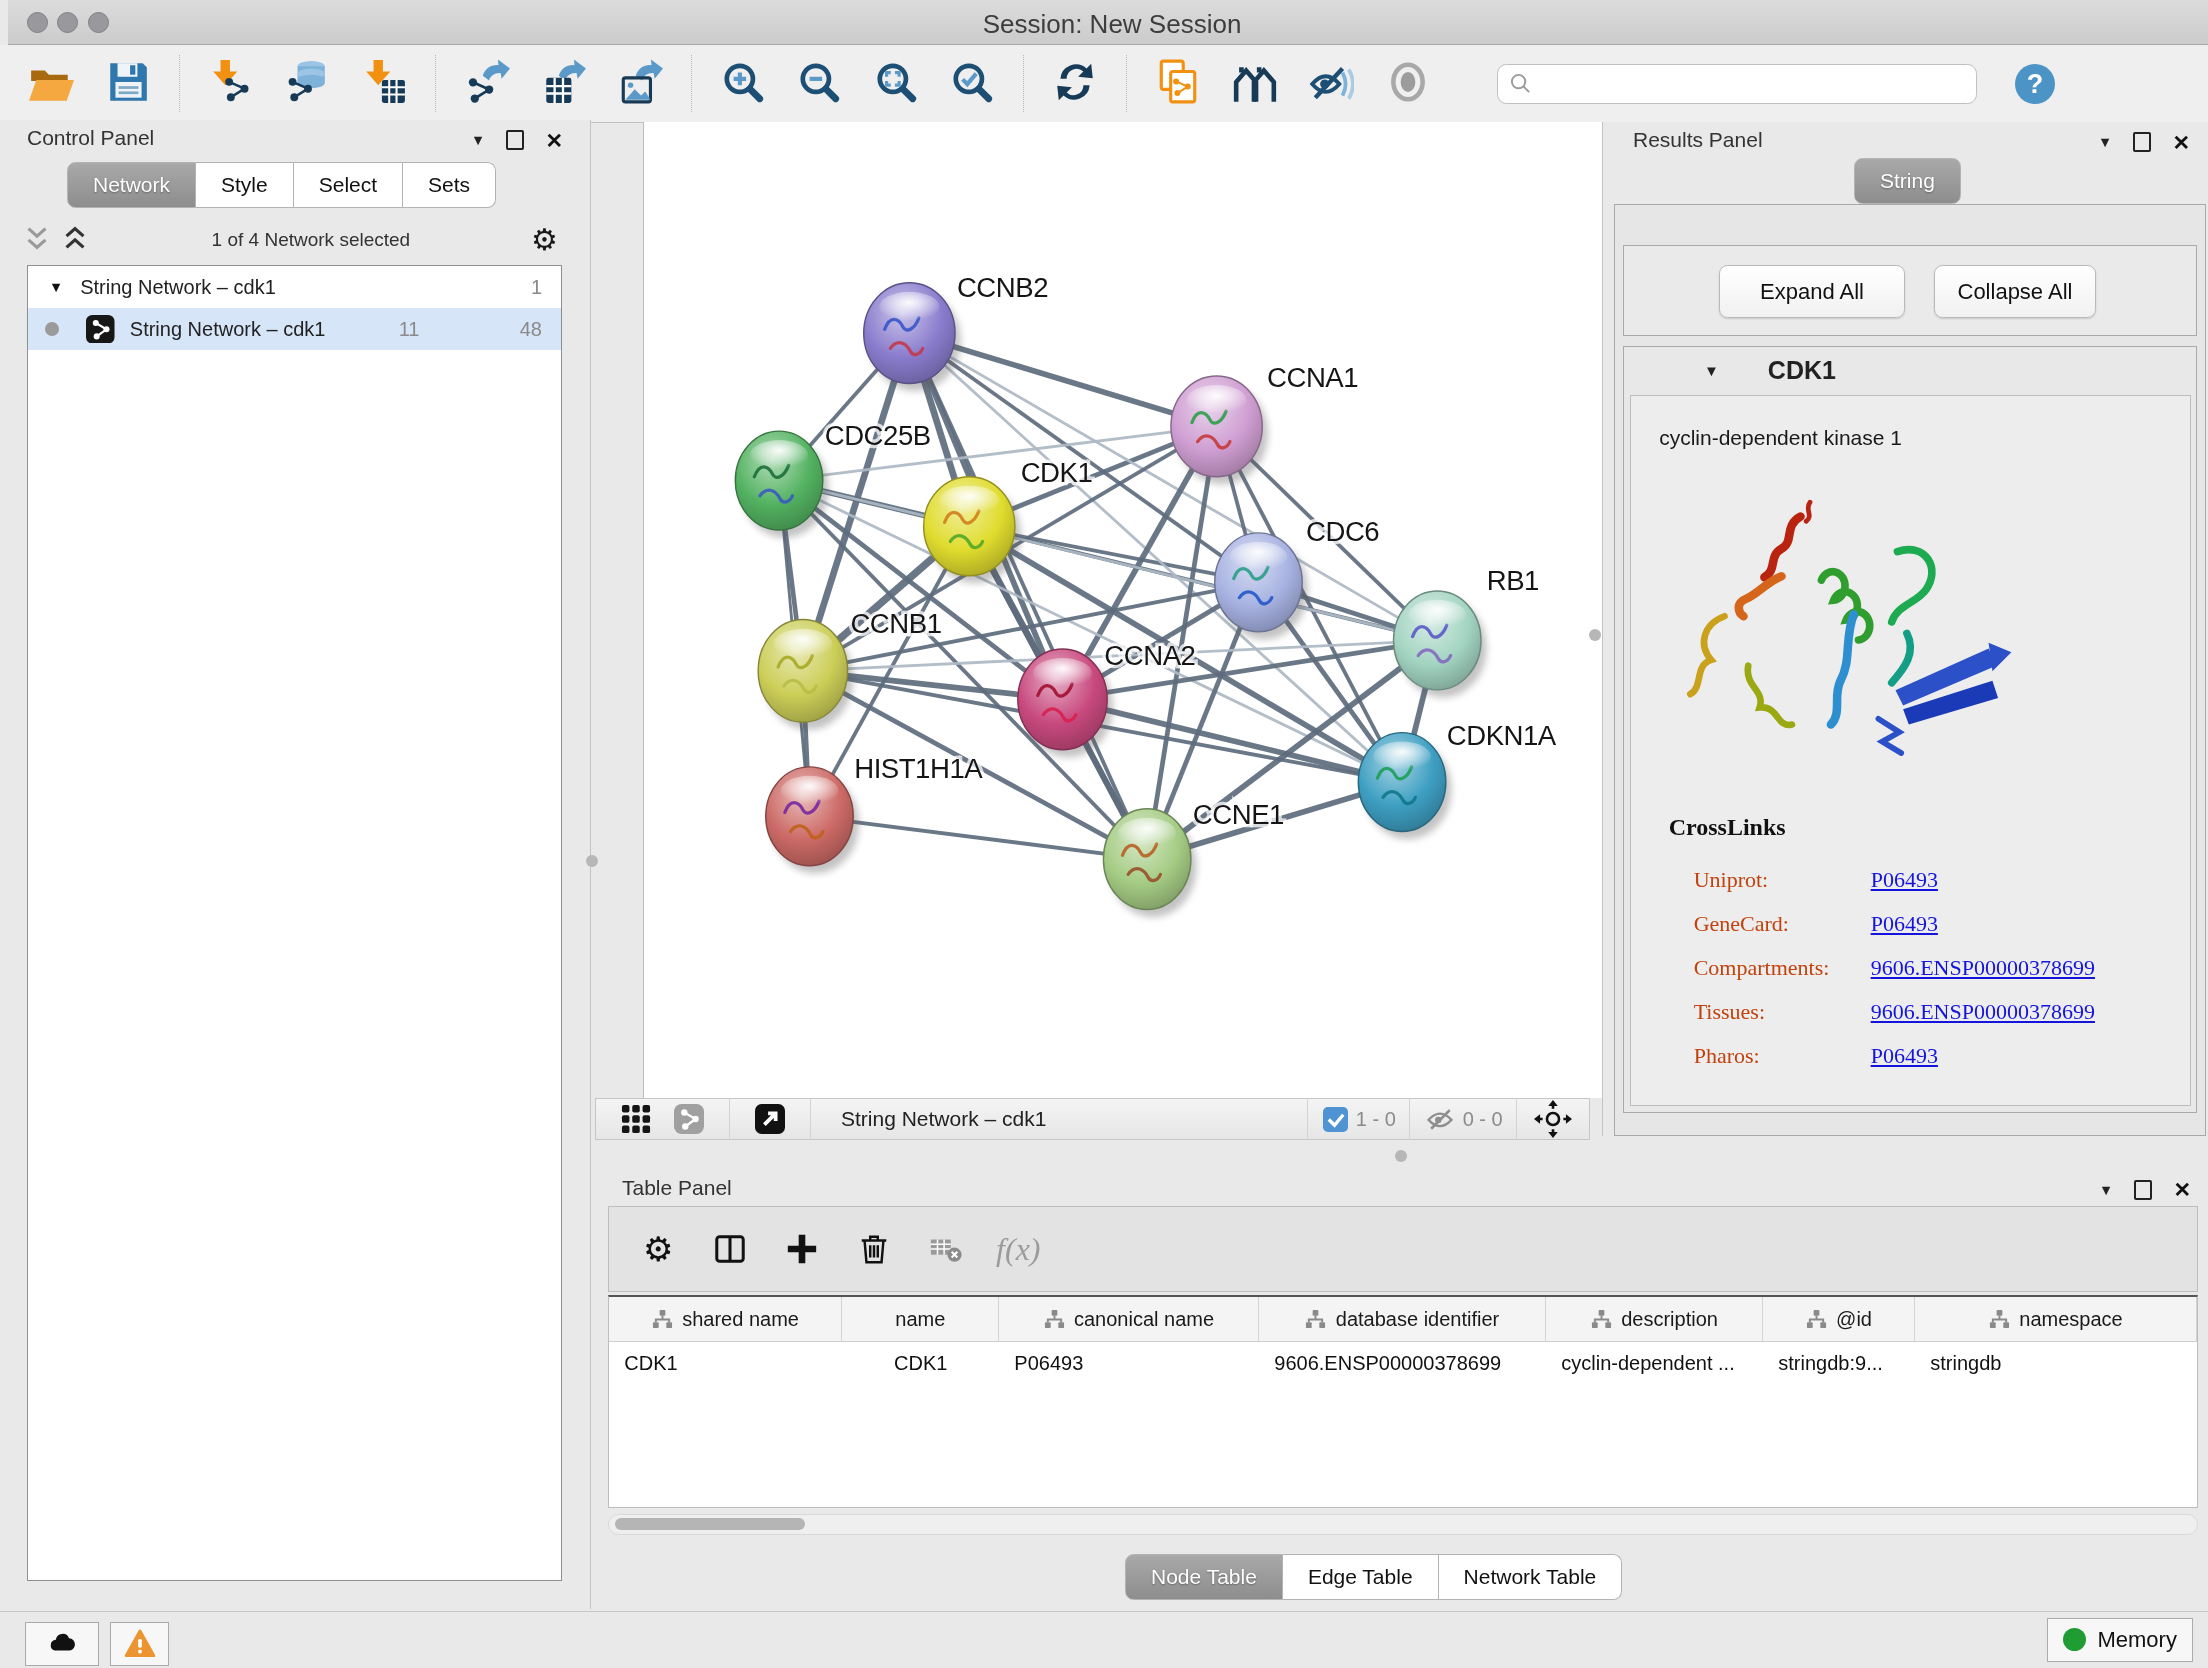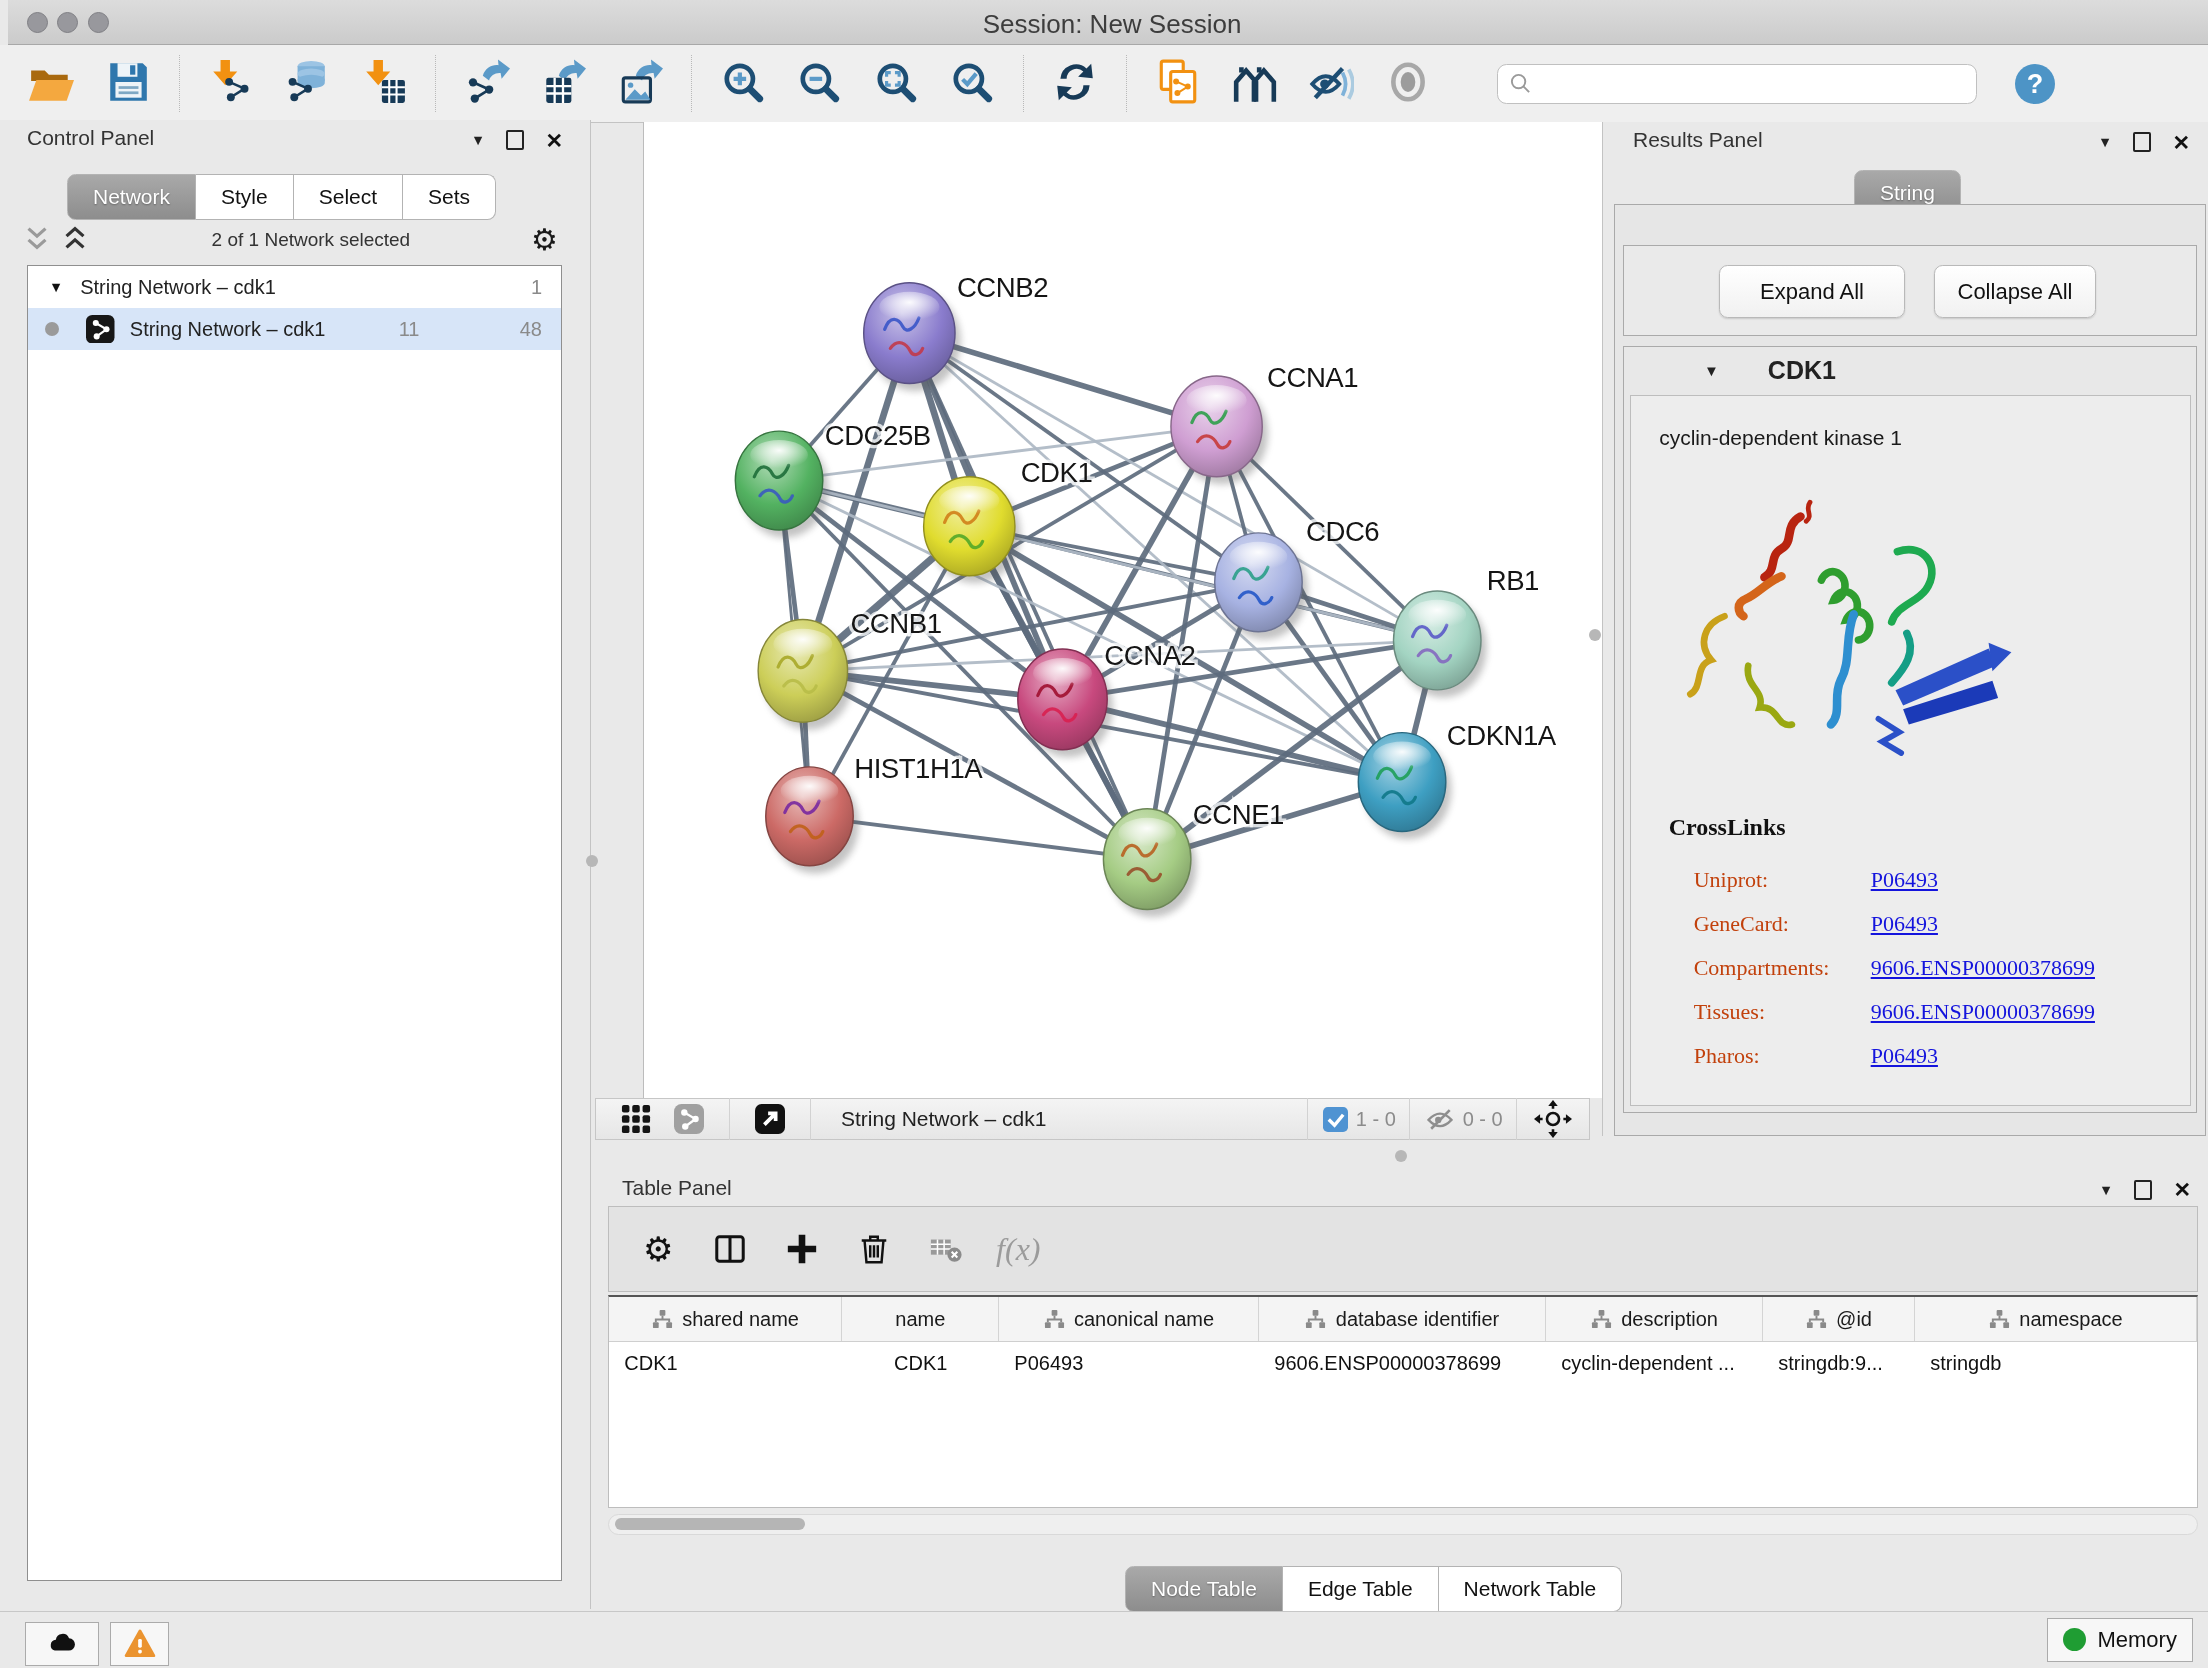--- a/index.html
+++ b/index.html
@@ -24,21 +24,21 @@
       border-radius:9.5px;display:flex;align-items:center;padding:0 11.4px;box-sizing:border-box;}
   #search-wrap input{border:none;outline:none;flex:1;font-size:21px;font-family:inherit;background:transparent;}
   .mag-glyph{width:23px;height:23px;margin-right:7.6px;flex:0 0 auto;}
   #help-btn{margin-left:36px;width:44px;height:44px;border:none;background:none;padding:0;cursor:pointer;}
   
   .panel-title{font-size:21px;color:#333;}
   .win-icons{position:absolute;display:flex;align-items:center;gap:21px;}
   .icon-collapse{font-size:14.3px;color:#222;}
   .icon-float{width:14.3px;height:16px;border:2.4px solid #222;border-radius:1.9px;display:inline-block;}
   .icon-close{font-size:21px;font-weight:bold;color:#111;line-height:1;}
-  .tabbar{display:flex;margin-top:12px;}
+  .tabbar{display:flex;}
   .tab{height:44px;line-height:44px;padding:0 25px;background:#fff;border:1px solid #b3b3b3;
        border-left:none;font-size:21px;color:#111;text-align:center;}
   .tab:first-child{border-left:1px solid #b3b3b3;border-radius:8.6px 0 0 8.6px;}
   .tab:last-child{border-radius:0 8.6px 8.6px 0;}
   .tab.selected{background:linear-gradient(#a9a9a9,#8d8d8d);color:#fff;text-shadow:0 1px 1.9px rgba(0,0,0,.35);}
   
   #control-panel{position:absolute;left:0;top:120px;width:590px;height:1489px;background:#e9e9e9;
       border-right:1px solid #c3c3c3;}
   #cp-header{position:relative;height:34px;padding:5.7px 0 0 27px;}
   #cp-header .win-icons{right:27px;top:9.5px;}
@@ -370,21 +370,21 @@
             </g>
           </svg>
       </span>
       <span style="margin-left:5.7px">
         <svg viewBox="0 0 34 34">
             <g fill="none" stroke="#333" stroke-width="3.4">
               <path d="M8 15l9-8 9 8M8 27l9-8 9 8"></path>
             </g>
           </svg>
       </span>
-      <span id="cp-sub-label">2 of 1 Network selected</span>
+      <span id="cp-sub-label">1 of 4 Network selected</span>
       <span id="cp-gear">⚙</span>
     </div>
     <div id="cp-tree">
       <div class="tree-row" id="tree-root">
         <span class="tri">▼</span>
         <span>String Network – cdk1</span>
         <span class="count">1</span>
       </div>
       <div class="tree-row" id="tree-child">
         <span class="dot"></span>

